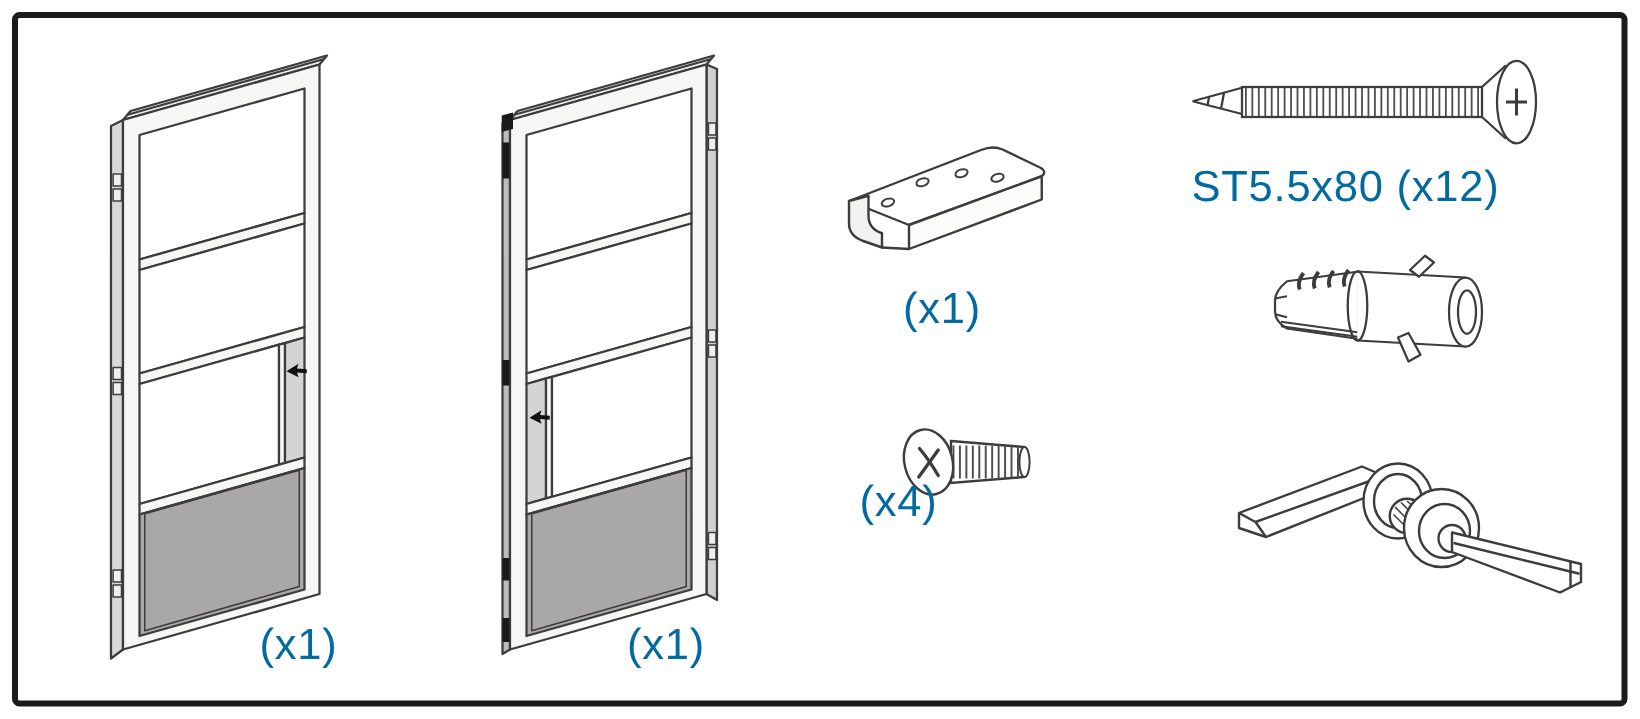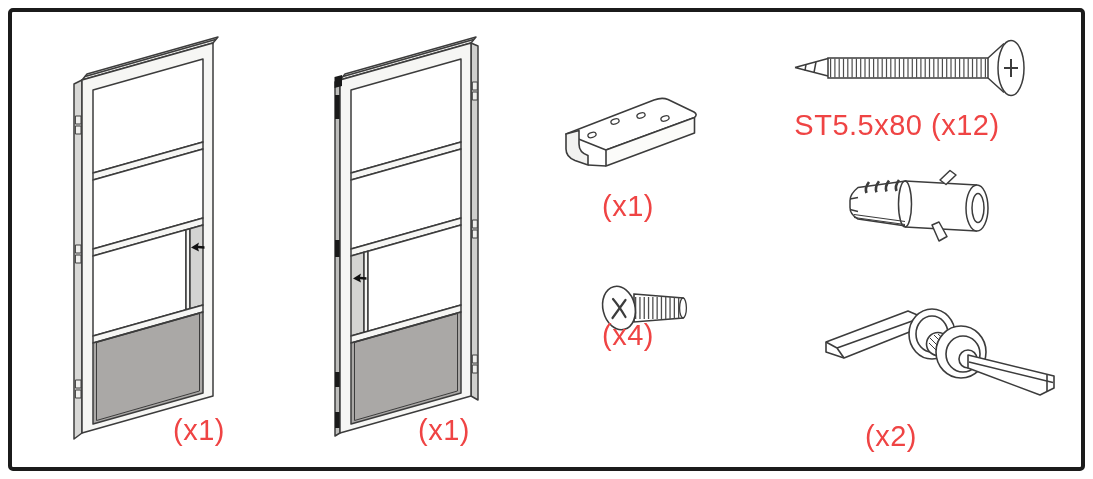--- a/index.html
+++ b/index.html
@@ -6,21 +6,21 @@
   #canvas{
     position:relative;width:1093px;height:479px;background:#ffffff;
     font-family:"Liberation Sans", sans-serif;overflow:hidden;
   }
   .frame-border{
     position:absolute;left:8px;top:8px;right:8px;bottom:8px;
     border:4px solid #1b1b1b;border-radius:5px;pointer-events:none;
   }
   .abs{position:absolute;}
   .qty-label{
-    position:absolute;font-size:29px;color:#ef4444;text-align:center;
+    position:absolute;font-size:29px;color:#0369a1;text-align:center;
     white-space:nowrap;letter-spacing:0.5px;line-height:1.1;
   }
   svg{display:block;}
 </style>
 </head>
 <body>
 
 <div id="canvas">
   <div class="frame-border"></div>
 
@@ -119,21 +119,21 @@
       <polygon points="38,16 87,20 87,40 38,44" fill="#ffffff"></polygon>
       <line x1="39" y1="30" x2="86" y2="30" stroke="#4e4e4e" stroke-width="22" stroke-dasharray="1.3 3" clip-path="url(#msclip)"></line>
       <ellipse cx="87" cy="30" rx="3.4" ry="10" fill="#ffffff" stroke-width="1.3"></ellipse>
       <ellipse cx="23" cy="30" rx="16" ry="22" fill="#ffffff" transform="rotate(-14 23 30)"></ellipse>
       <g stroke-width="2.2" stroke-linecap="round">
         <path d="M17,21 Q23,28 29.5,39"></path>
         <path d="M29.5,22 Q23,31 16.5,40"></path>
       </g>
     </g>
   </svg>
-  <div class="qty-label" style="left:588px;top:320px;width:80px">(x4)</div>
+  <div class="qty-label" style="left:559px;top:320px;width:80px">(x4)</div>
 
   <svg class="abs" style="left:792px;top:36px" width="246" height="62" viewBox="0 0 246 62">
     <defs>
         <clipPath id="wsclip">
           <rect x="36" y="22" width="160" height="20"></rect>
         </clipPath>
       </defs>
     <g fill="none" stroke="#3c3c3c" stroke-width="1.5">
       <path d="M3,31.5 L36,22.5 M3,31.5 L36,40"></path>
       <line x1="14" y1="28.5" x2="13" y2="34.5"></line>
@@ -188,14 +188,13 @@
         <line x1="120" y1="42" x2="129" y2="50"></line>
       </g>
       <ellipse cx="143" cy="60" rx="25" ry="26" fill="#ffffff"></ellipse>
       <ellipse cx="145" cy="62" rx="17" ry="18" fill="#ffffff"></ellipse>
       <circle cx="150" cy="67" r="9" fill="#ffffff"></circle>
       <polygon points="150,63 236,84 236,96 222,103 150,76" fill="#ffffff"></polygon>
       <line x1="151" y1="70" x2="235" y2="90.5"></line>
       <line x1="229" y1="82.5" x2="229" y2="99.5"></line>
     </g>
   </svg>
-  <div class="qty-label" style="left:851px;top:421px;width:80px">(x2)</div>
 </div>
 
 </body></html>

